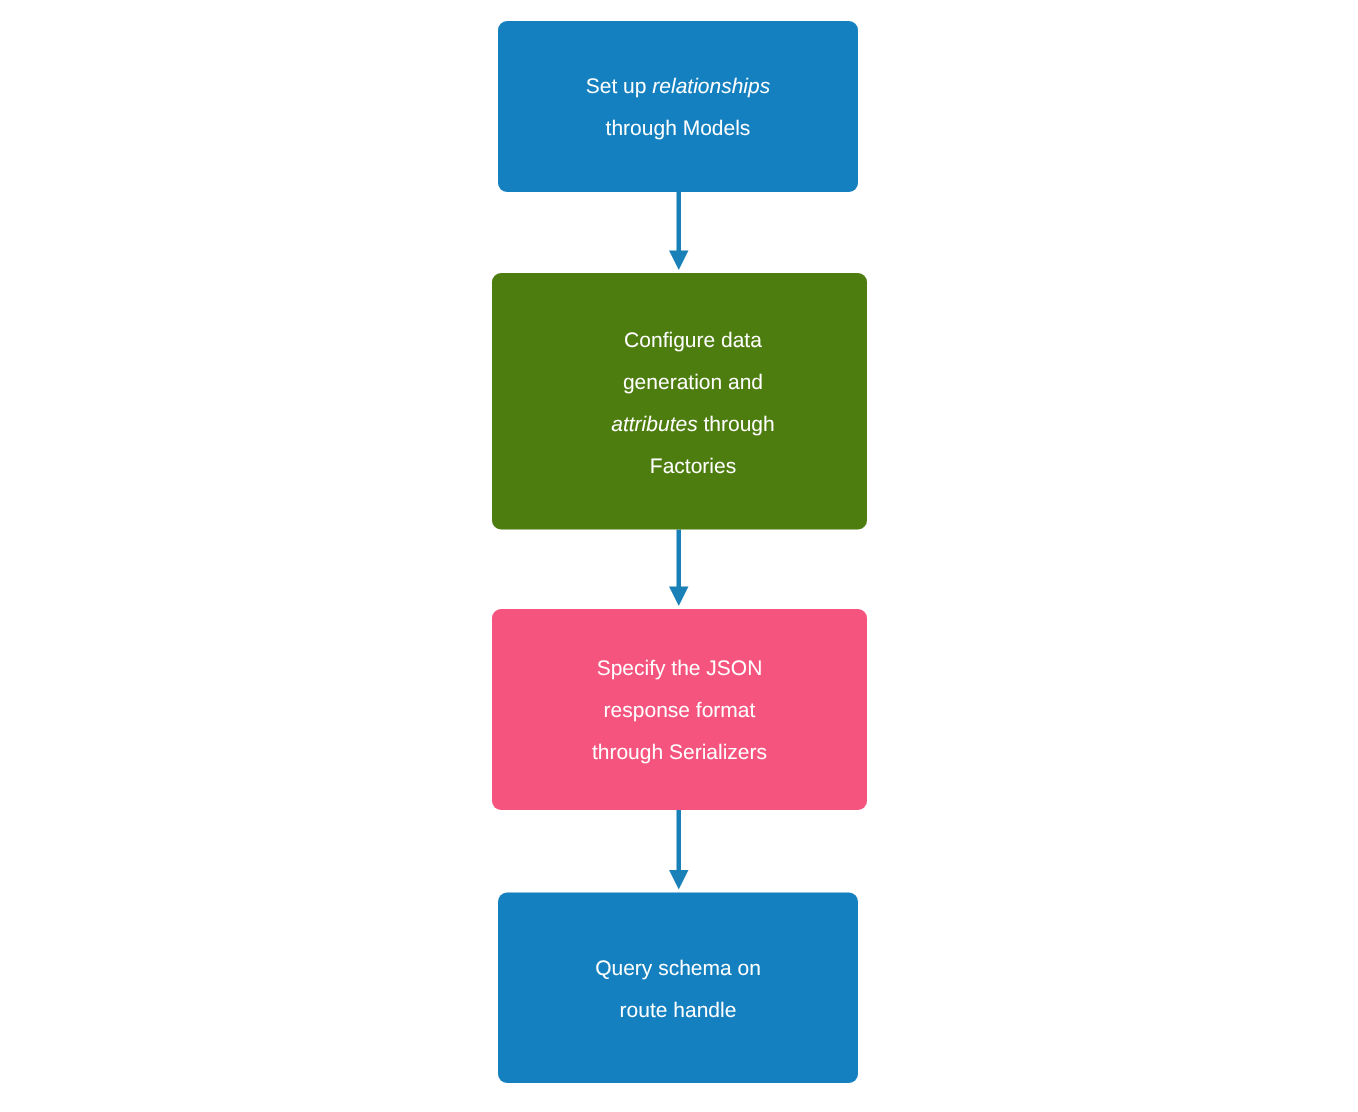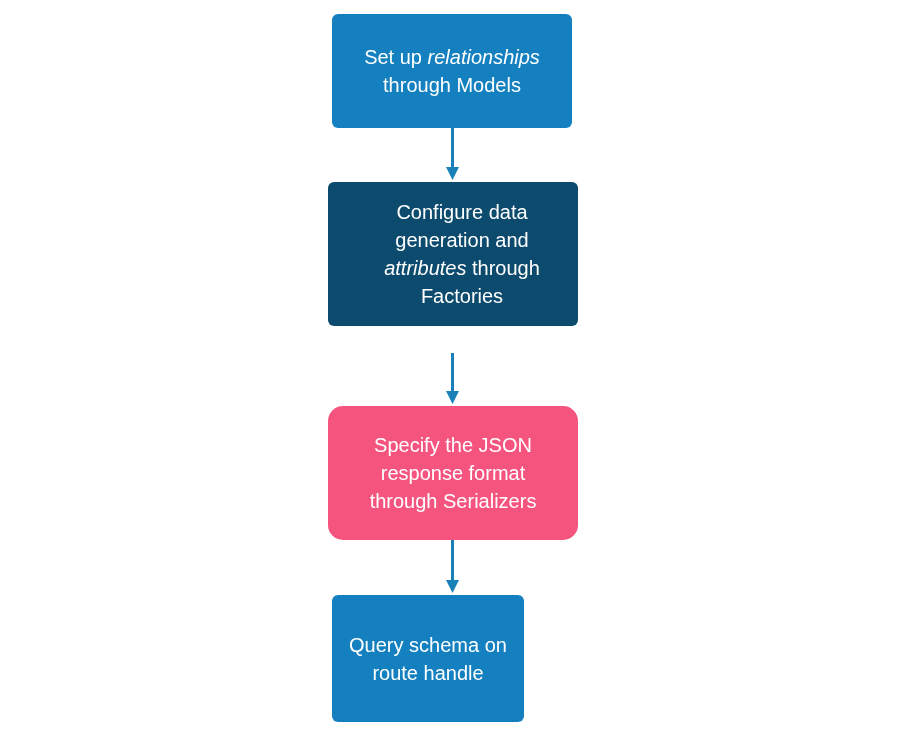--- a/index.html
+++ b/index.html
@@ -24,21 +24,21 @@
   }
   .node {
     position: absolute;
     box-sizing: border-box;
     border-radius: 6px;
     display: flex;
     align-items: center;
     justify-content: center;
     text-align: center;
     color: #ffffff;
-    font-size: 20px;
+    font-size: 14px;
     line-height: 28px;
     padding: 4px 10px;
   }
   .node-label {
     display: block;
     width: 100%;
   }
   .node-label em {
     font-style: italic;
   }
@@ -71,22 +71,22 @@
     </div>
     <div class="connector" style="left: 445.5px; top: 540px; width: 13px; height: 53px;">
       <svg width="13" height="53" viewBox="0 0 13 53">
         <line x1="6.5" y1="0" x2="6.5" y2="42" stroke="#1a80b8" stroke-width="3"></line>
         <polygon points="0,40 13,40 6.5,53" fill="#1a80b8"></polygon>
       </svg>
     </div>
     <div class="node" style="left: 332px; top: 14px; width: 240px; height: 114px; background: rgb(20, 128, 191); color: rgb(255, 255, 255);">
       <span class="node-label">Set up <em>relationships</em><br>through <strong>Models</strong></span>
     </div>
-    <div class="node" style="left: 328px; top: 182px; width: 250px; height: 144px; background: #0c4a6e; color: rgb(255, 255, 255); padding-left: 28px;">
+    <div class="node" style="left: 328px; top: 182px; width: 250px; height: 171px; background: #4d7c0f; color: rgb(255, 255, 255); padding-left: 28px;">
       <span class="node-label">Configure data<br>generation and<br><em>attributes</em> through<br><strong>Factories</strong></span>
     </div>
-    <div class="node" style="left: 328px; top: 406px; width: 250px; height: 134px; background: rgb(245, 84, 126); color: rgb(255, 255, 255); border-radius: 15px;">
+    <div class="node" style="left: 328px; top: 406px; width: 250px; height: 134px; background: rgb(245, 84, 126); color: rgb(255, 255, 255);">
       <span class="node-label">Specify the JSON<br>response format<br>through <strong>Serializers</strong></span>
     </div>
-    <div class="node" style="left: 332px; top: 595px; width: 192px; height: 127px; background: rgb(20, 128, 191); color: rgb(255, 255, 255);">
+    <div class="node" style="left: 332px; top: 595px; width: 240px; height: 127px; background: rgb(20, 128, 191); color: rgb(255, 255, 255);">
       <span class="node-label">Query schema on<br>route handle</span>
     </div>
   </div>
 
 </body></html>

